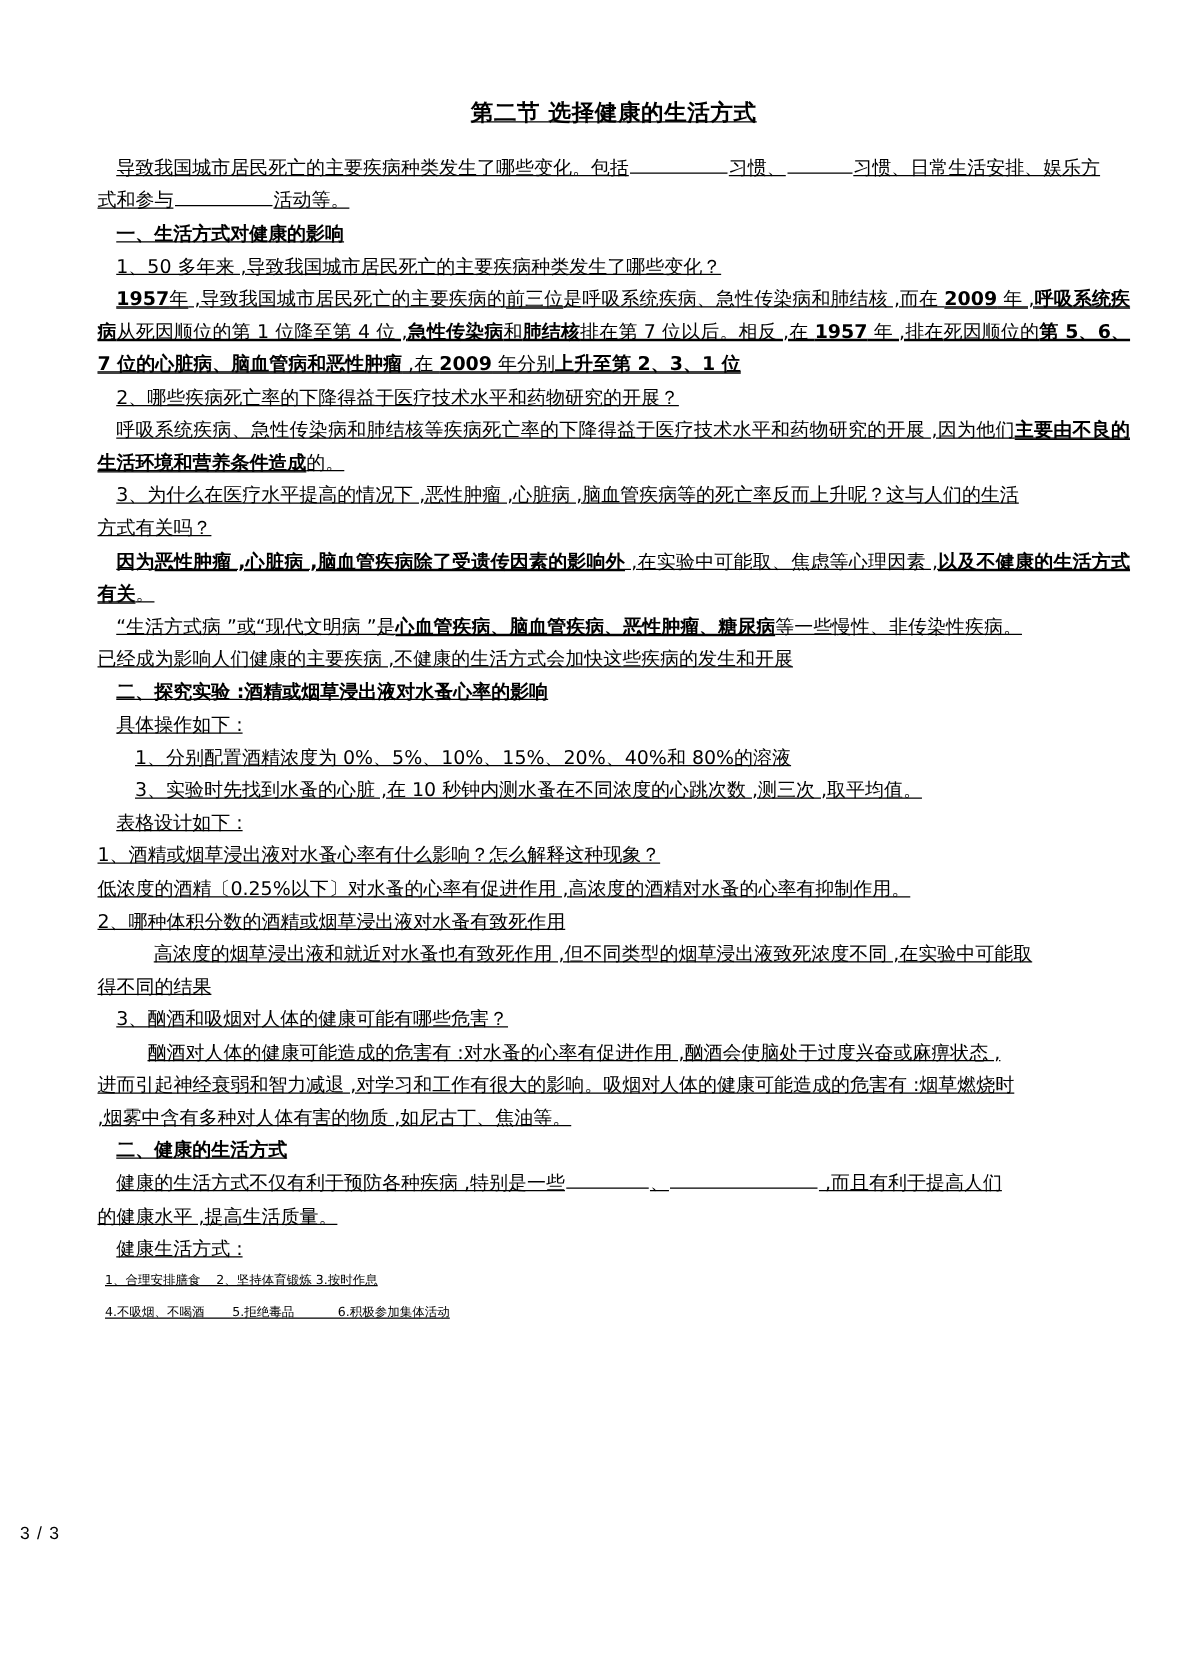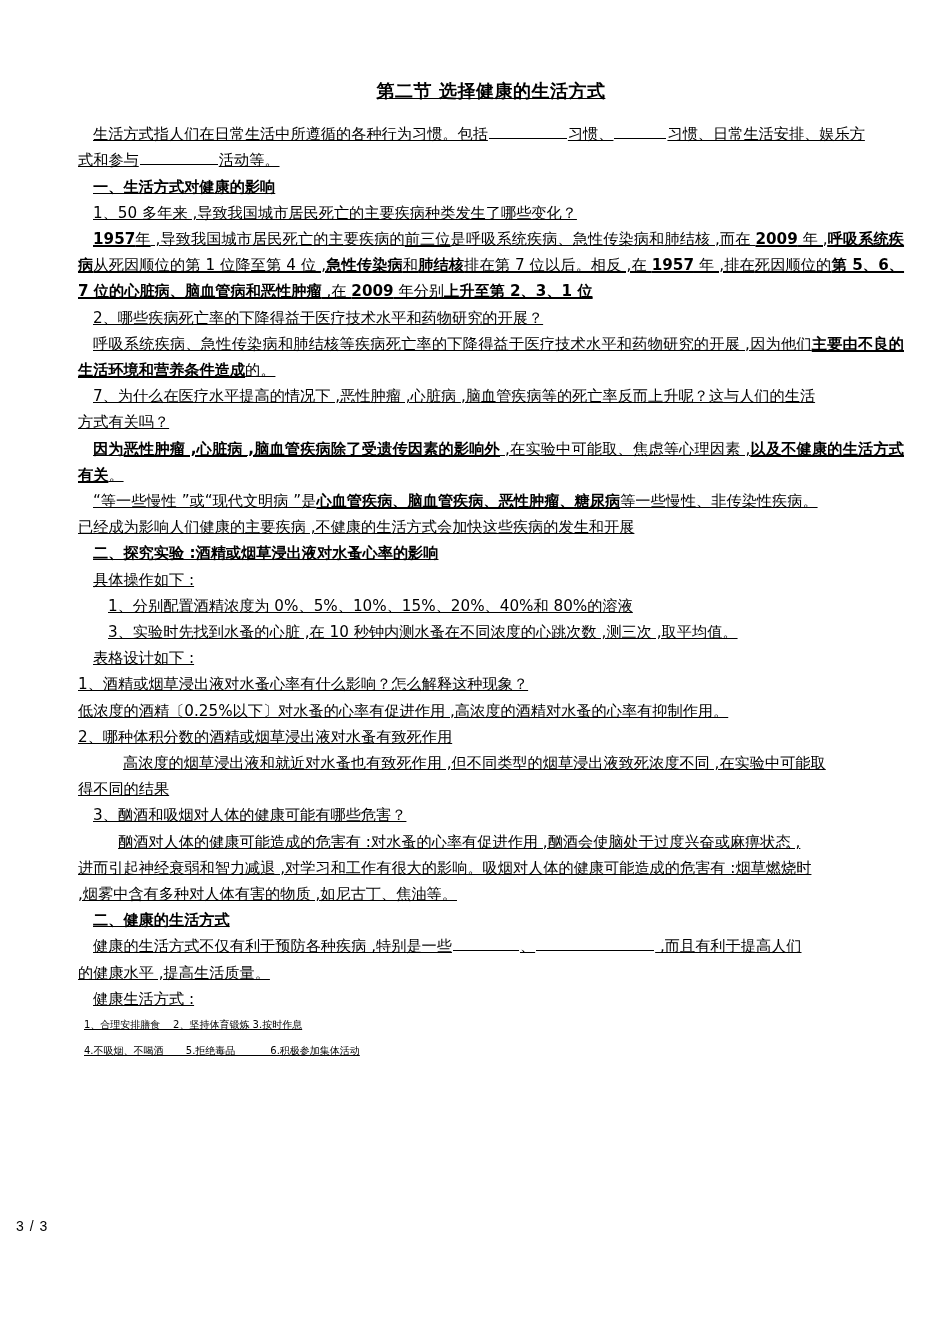--- a/index.html
+++ b/index.html
@@ -83,40 +83,40 @@
     font-family: "Liberation Sans", sans-serif;
   }
 </style>
 </head>
 <body>
 
 <div class="page">
 
   <h1 class="doc-title">第二节  选择健康的生活方式</h1>
 
-  <p class="para indent1"><span>生活方式指人们在日常生活中所遵循的各种行为习惯。包括</span><span class="blank blank-l"></span><span>习惯、</span><span class="blank blank-s"></span><span>习惯、日常生活安排、娱乐方</span></p>
+  <p class="para indent1"><span>导致我国城市居民死亡的主要疾病种类发生了哪些变化。包括</span><span class="blank blank-l"></span><span>习惯、</span><span class="blank blank-s"></span><span>习惯、日常生活安排、娱乐方</span></p>
 
   <p class="para indent-none"><span>式和参与</span><span class="blank blank-l"></span><span>活动等。</span></p>
 
   <p class="heading">一、生活方式对健康的影响</p>
 
   <p class="para indent1">1、50 多年来 ,导致我国城市居民死亡的主要疾病种类发生了哪些变化？</p>
 
   <p class="para indent1"><span class="bu">1957</span><span class="u">年</span><span> ,导致我国城市居民死亡的主要疾病的</span><span class="u">前三位</span><span>是呼吸系统疾病、急性传染病和肺结核 ,而在 </span><span class="bu">2009</span><span class="u"> 年 ,</span><span class="bu">呼吸系统疾病</span><span class="u">从死因顺位的第 1 位降至第 4 位 ,</span><span class="bu">急性传染病</span><span class="u">和</span><span class="bu">肺结核</span><span class="u">排在第 7 位以后。相反 ,在 </span><span class="bu">1957</span><span class="u"> 年 ,排在</span><span class="u">死因顺位的</span><span class="bu">第 5、6、7 位的心脏病、脑血管病和恶性肿瘤</span><span class="u"> ,在 </span><span class="bu">2009</span><span class="u"> 年分别</span><span class="bu">上升至第 2、3、1 位</span></p>
 
   <p class="para indent1">2、哪些疾病死亡率的下降得益于医疗技术水平和药物研究的开展？</p>
 
   <p class="para indent1"><span>呼吸系统疾病、急性传染病和肺结核等疾病死亡率的下降得益于医疗技术水平和药物研究的开展 ,因为他们</span><span class="bu">主要由不良的生活环境和营养条件造成</span><span>的。</span></p>
 
-  <p class="para indent1">7、为什么在医疗水平提高的情况下 ,恶性肿瘤 ,心脏病 ,脑血管疾病等的死亡率反而上升呢？这与人们的生活</p>
+  <p class="para indent1">3、为什么在医疗水平提高的情况下 ,恶性肿瘤 ,心脏病 ,脑血管疾病等的死亡率反而上升呢？这与人们的生活</p>
   <p class="para indent-none">方式有关吗？</p>
 
   <p class="para indent1"><span class="b">因为</span><span class="bu">恶性肿瘤 ,心脏病 ,脑血管疾病除了受遗传因素的影响外</span><span> ,在实验中可能取、焦虑等心理因素 ,</span><span class="bu">以及不健康的生活方式有关</span><span>。</span></p>
 
-  <p class="para indent1"><span>“等一些慢性 ”或“现代文明病 ”是</span><span class="bu">心血管疾病、脑血管疾病、恶性肿瘤、糖尿病</span><span>等一些慢性、非传染性疾病。</span></p>
+  <p class="para indent1"><span>“生活方式病 ”或“现代文明病 ”是</span><span class="bu">心血管疾病、脑血管疾病、恶性肿瘤、糖尿病</span><span>等一些慢性、非传染性疾病。</span></p>
   <p class="para indent-none">已经成为影响人们健康的主要疾病 ,不健康的生活方式会加快这些疾病的发生和开展</p>
 
   <p class="heading">二、探究实验 :酒精或烟草浸出液对水蚤心率的影响</p>
 
   <p class="para indent1">具体操作如下 :</p>
   <p class="para indent2">1、分别配置酒精浓度为 0%、5%、10%、15%、20%、40%和 80%的溶液</p>
   <p class="para indent2">3、实验时先找到水蚤的心脏 ,在 10 秒钟内测水蚤在不同浓度的心跳次数 ,测三次 ,取平均值。</p>
 
   <p class="para indent1">表格设计如下 :</p>
   <p class="para indent-none">1、酒精或烟草浸出液对水蚤心率有什么影响？怎么解释这种现象？</p>

